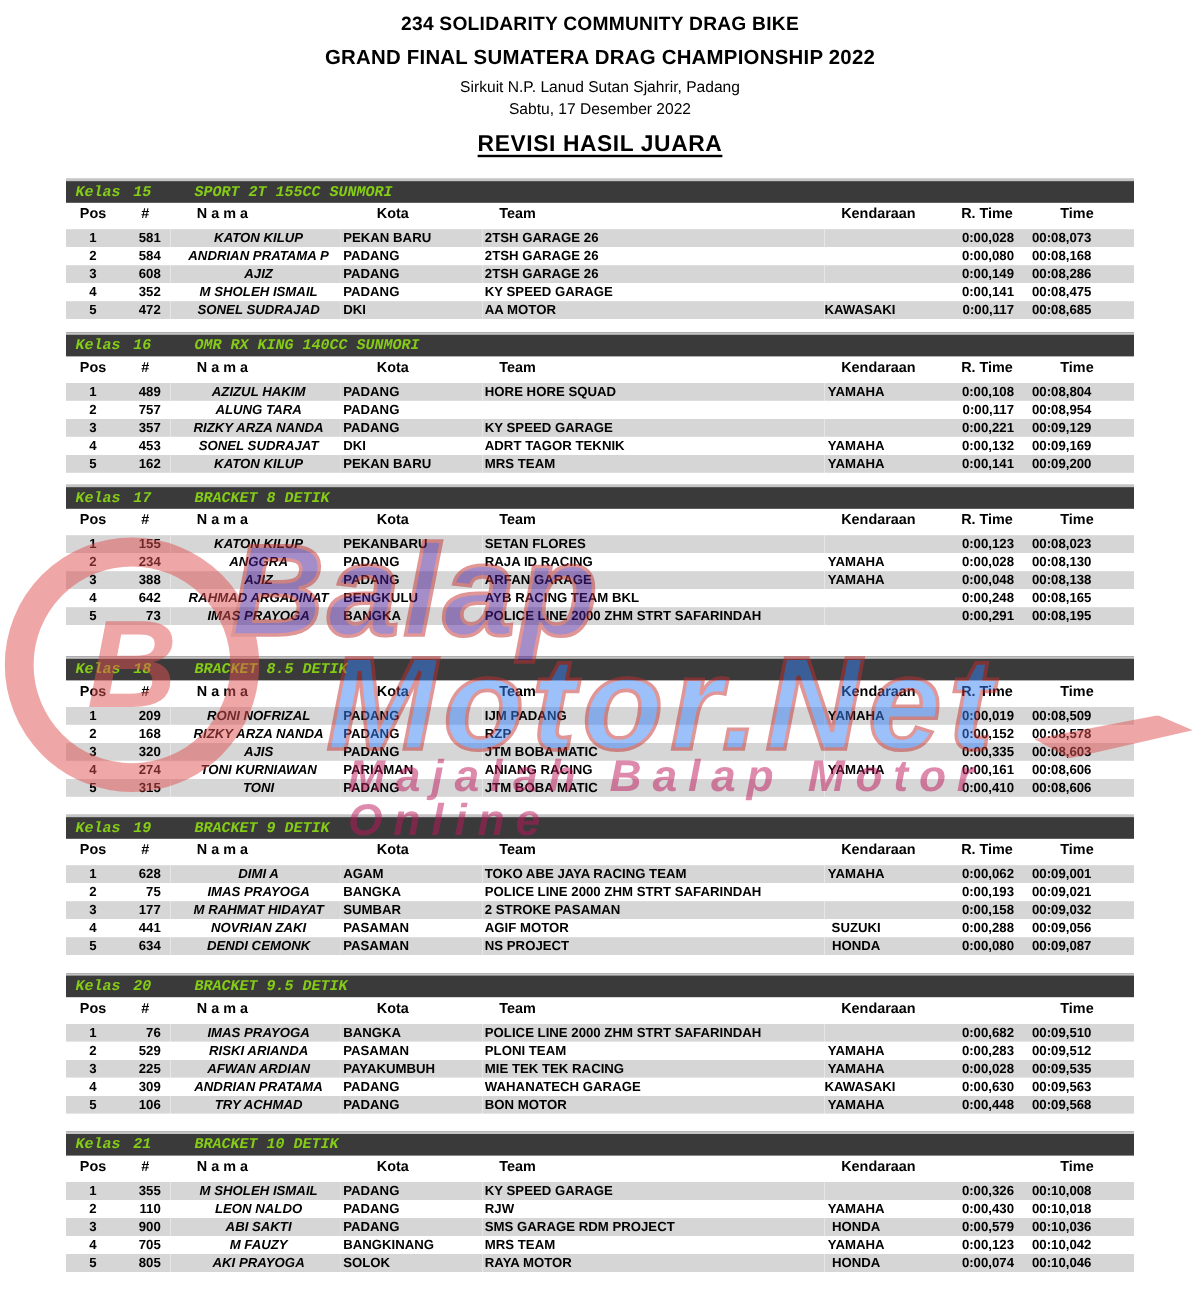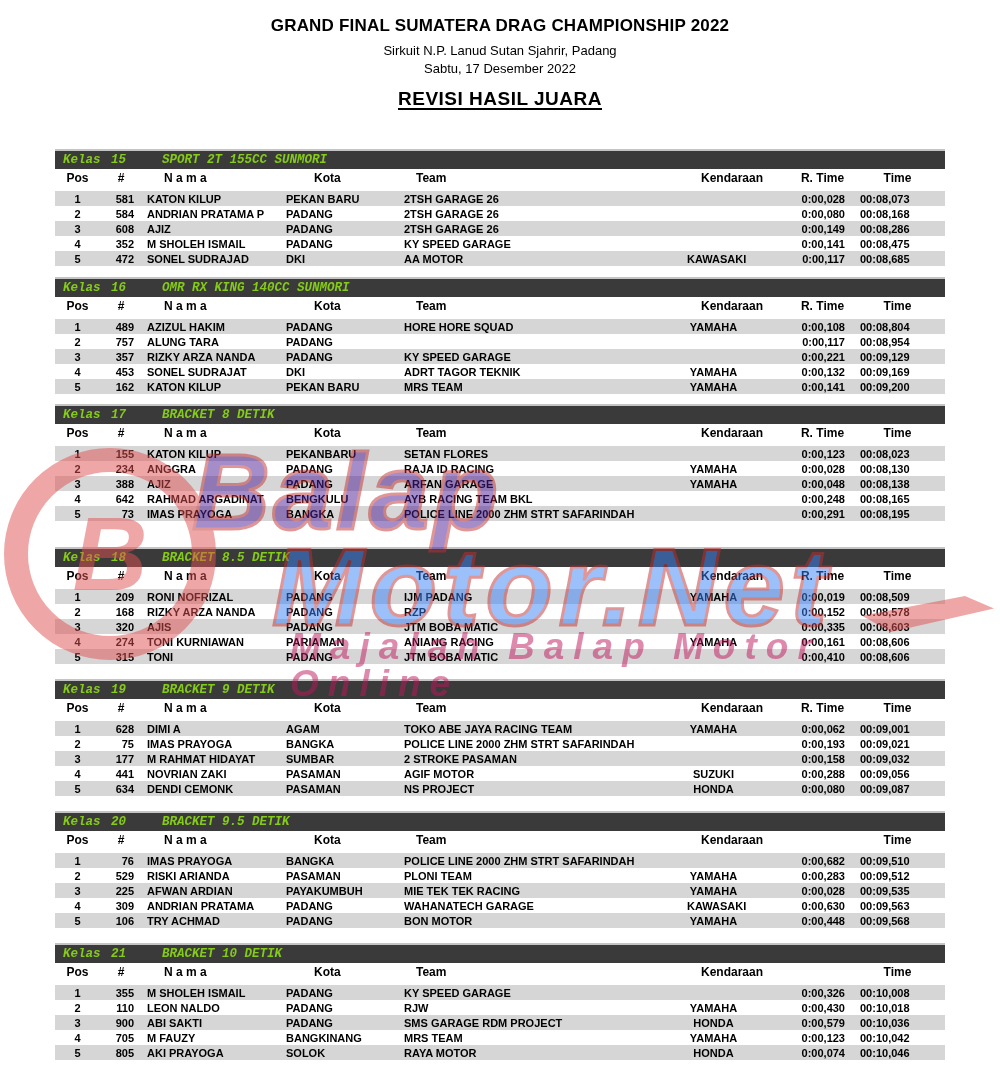--- a/index.html
+++ b/index.html
@@ -30,21 +30,21 @@
   .kelas-num{display:inline-block;width:51px;}
   table.results{border-collapse:collapse;table-layout:fixed;width:890px;}
   col.c-pos{width:45px;} col.c-num{width:42px;} col.c-nama{width:142px;} col.c-kota{width:118px;}
   col.c-team{width:285px;} col.c-kendaraan{width:98px;} col.c-rtime{width:75px;} col.c-time{width:85px;}
   thead th{font-size:12px;font-weight:bold;height:18px;padding:0;border-bottom:3px solid #000;white-space:nowrap;}
   tbody td{font-size:11px;font-weight:bold;height:15px;padding:0;white-space:nowrap;overflow:hidden;}
   tbody tr:nth-child(odd) td{background:#d6d6d6;}
   tbody tr:first-child td{border-top:4px solid #fff;}
   th.col-pos, td.col-pos{text-align:center;}
   th.col-num{text-align:center;}           td.col-num{text-align:right;padding-right:8px;}
-  th.col-nama{text-align:left;padding-left:22px;}  td.col-nama{text-align:left;padding-left:5px;}
+  th.col-nama{text-align:left;padding-left:22px;}  td.col-nama{text-align:center;padding-left:5px;font-style:italic;}
   th.col-kota{text-align:left;padding-left:30px;}  td.col-kota{text-align:left;padding-left:2px;}
   th.col-team{text-align:left;padding-left:14px;}  td.col-team{text-align:left;padding-left:2px;}
   th.col-kendaraan{text-align:center;padding-right:8px;} td.col-kendaraan{text-align:center;padding-right:45px;}
   th.col-rtime{text-align:center;}         td.col-rtime{text-align:right;padding-right:15px;}
   th.col-time{padding-right:10px;} td.col-time{text-align:right;padding-right:36px;}
   
   .watermark{
     position:absolute;left:0;top:420px;width:1000px;height:270px;
     opacity:.5;pointer-events:none;z-index:3;
     font-style:italic;font-weight:bold;color:#e05050;
@@ -69,20 +69,21 @@
   }
   .wm-arrow{
     position:absolute;left:862px;top:176px;width:132px;height:36px;background:#e05050;
     clip-path:polygon(0 55%, 78% 0, 100% 35%, 22% 100%);
   }
 </style>
 </head>
 <body>
 
 <header class="doc-header">
+  <div class="title1">234 SOLIDARITY COMMUNITY DRAG BIKE</div>
   <div class="title2">GRAND FINAL SUMATERA DRAG CHAMPIONSHIP 2022</div>
   <div class="venue">Sirkuit N.P. Lanud Sutan Sjahrir, Padang</div>
   <div class="date">Sabtu, 17 Desember 2022</div>
   <div class="revisi">REVISI HASIL JUARA</div>
 </header>
 
 <main class="tables-region">
   <section class="result-section">
     <div class="kelas-bar">
       <span class="kelas-word">Kelas</span><span class="kelas-num">15</span><span class="class-name">SPORT 2T 155CC SUNMORI</span>

